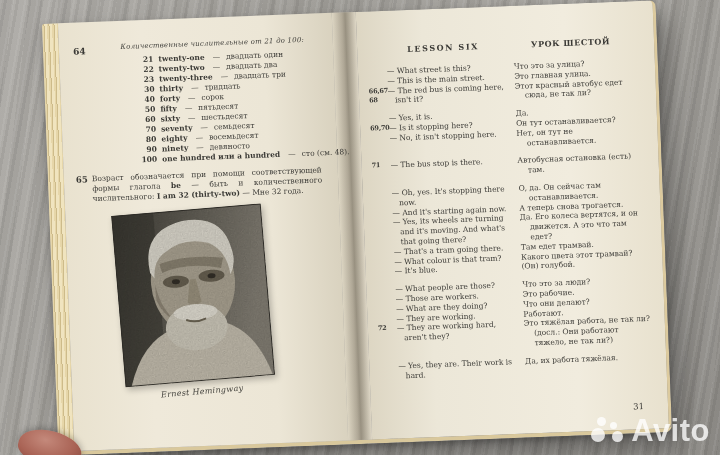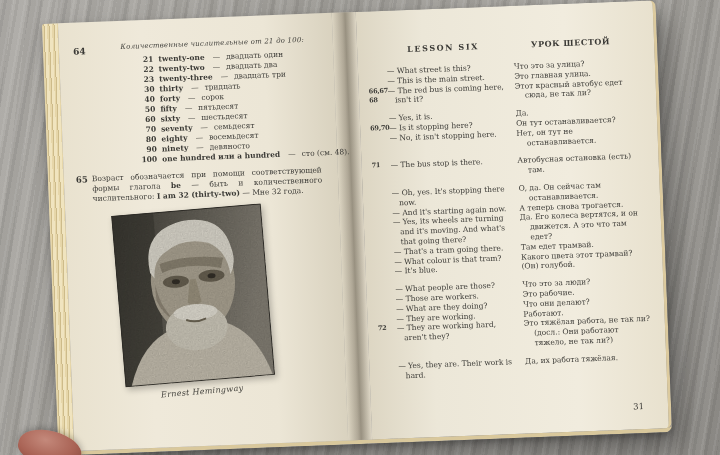--- a/index.html
+++ b/index.html
@@ -315,14 +315,23 @@
             </div>
           </div>
         <div class="rp-pagenum">31</div>
       </div>
     </div>
 
   </div>
 
   <div class="finger"></div>
 
+  <div class="avito">
+    <span class="avito-logo">
+      <i class="d1"></i>
+        <i class="d2"></i>
+        <i class="d3"></i>
+        <i class="d4"></i>
+    </span>
+    <span>Avito</span>
+  </div>
 
 </div>
 
 </body></html>

